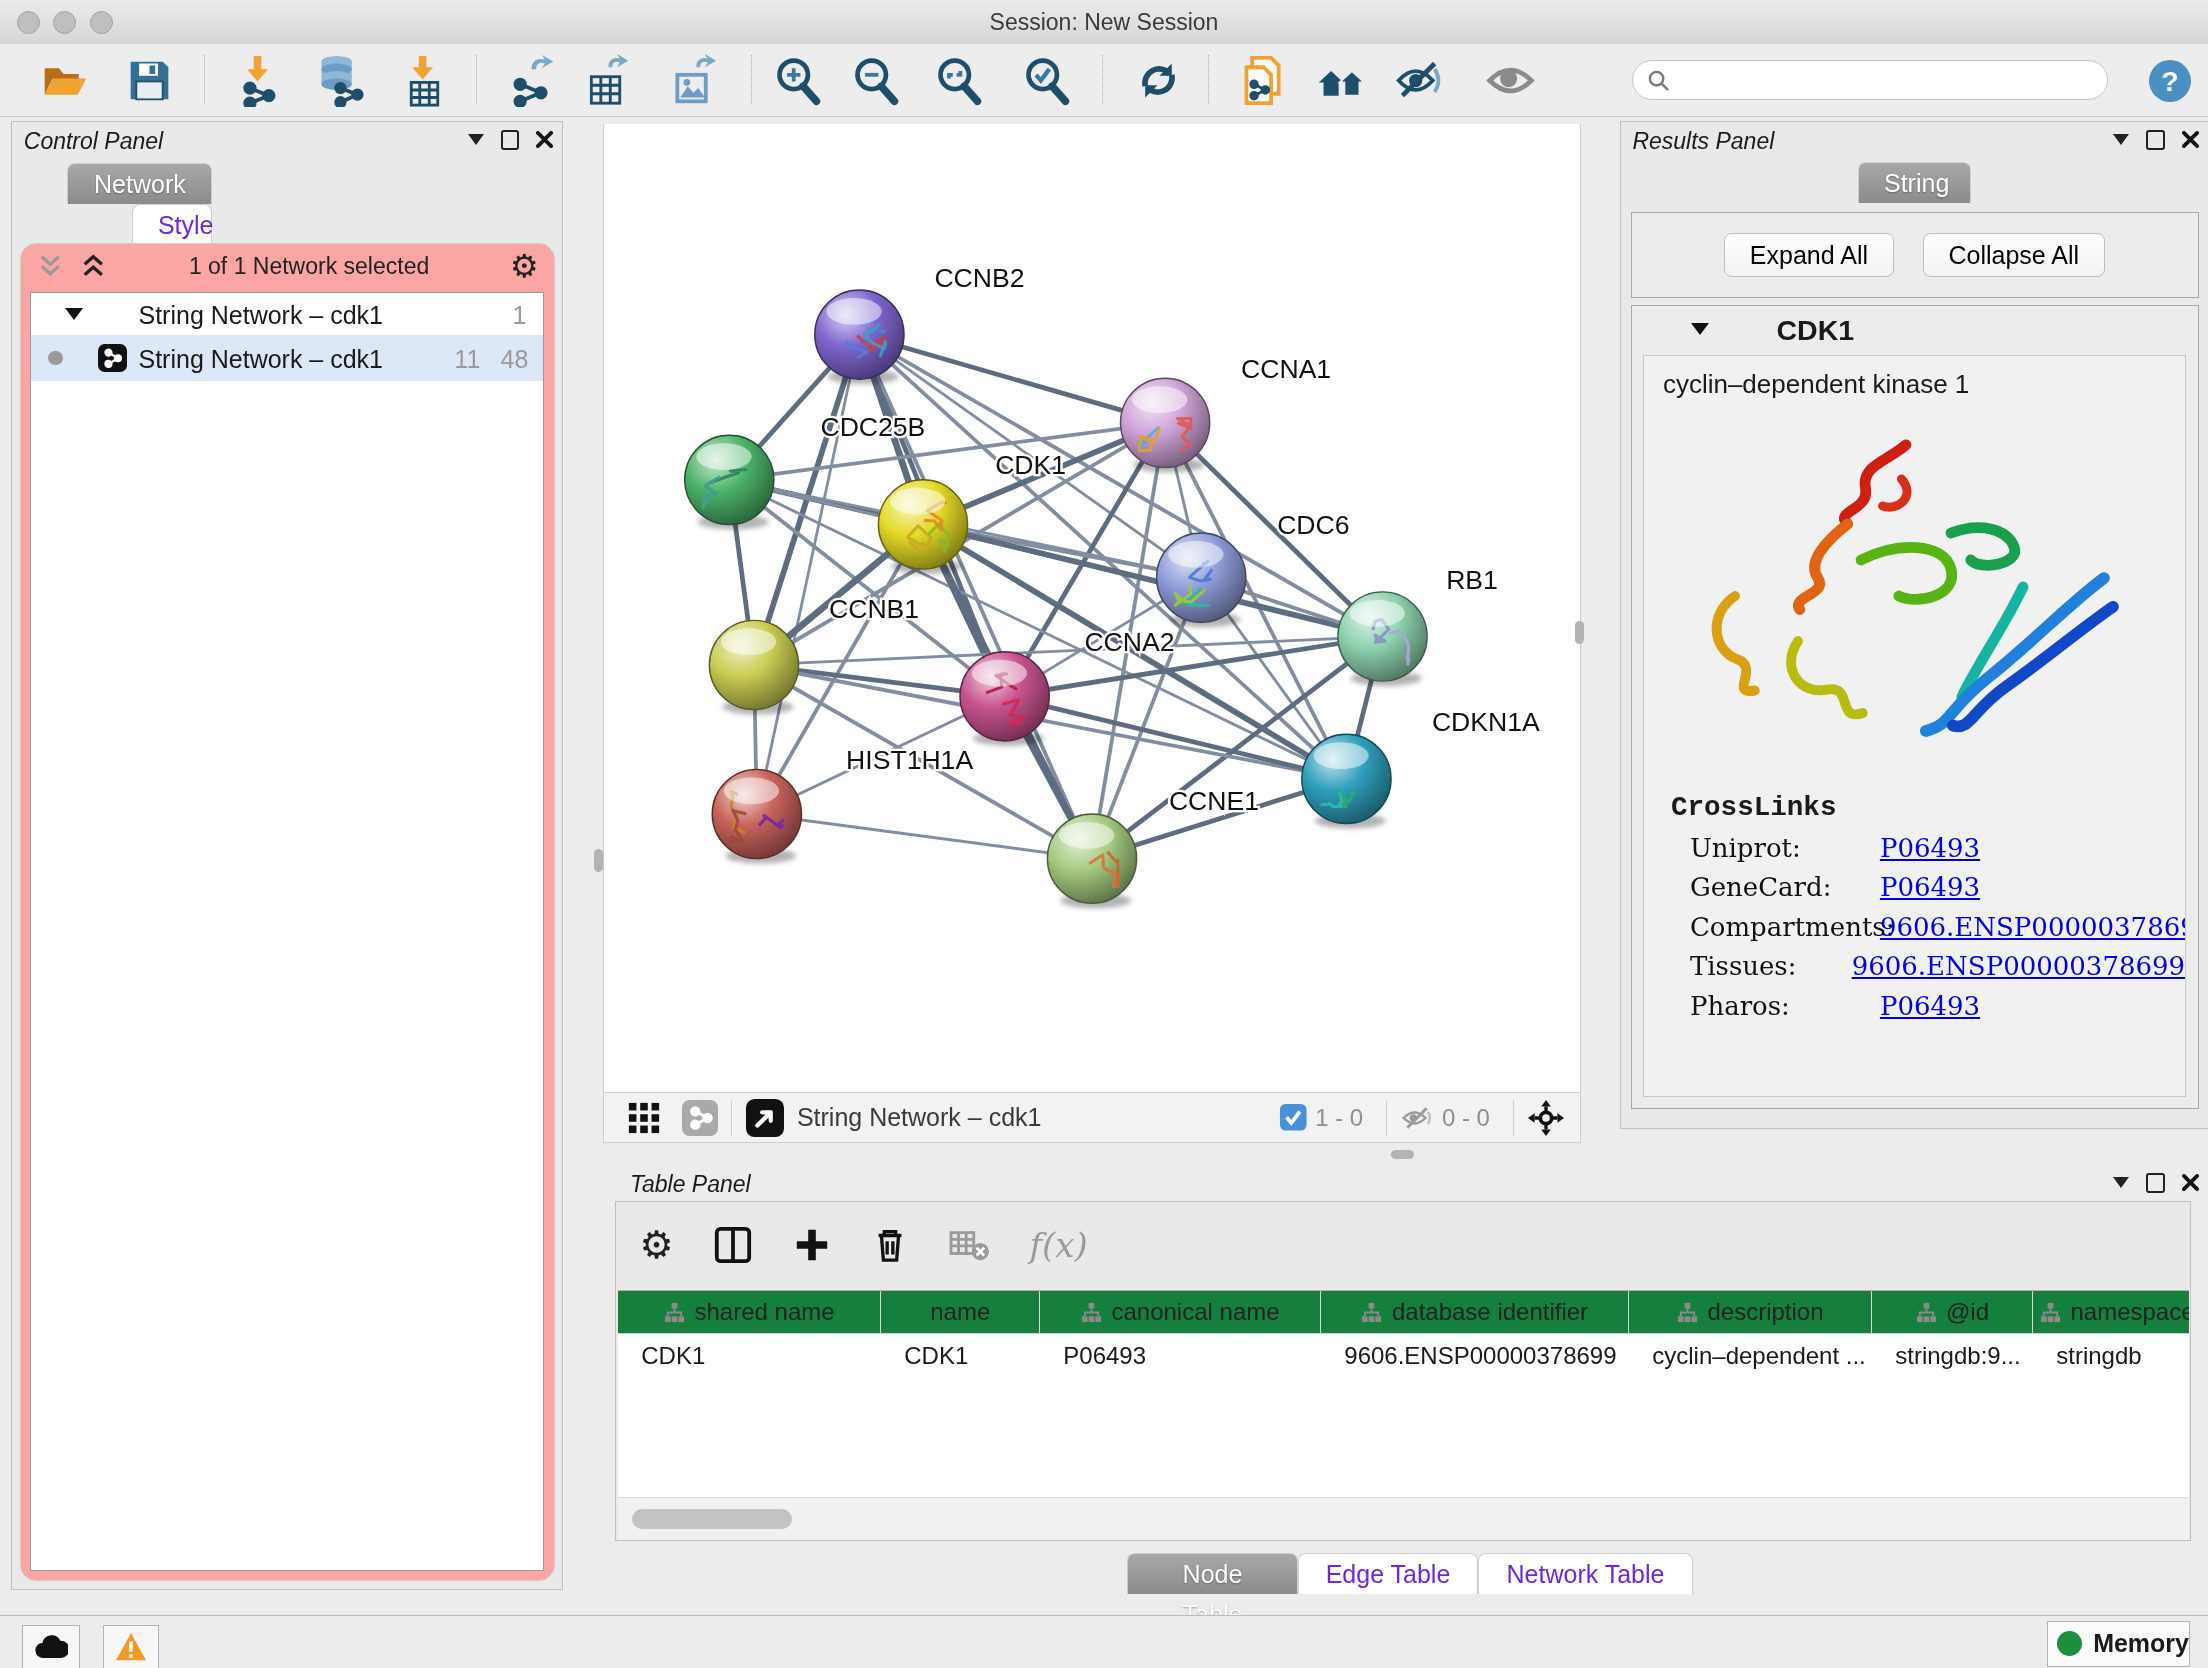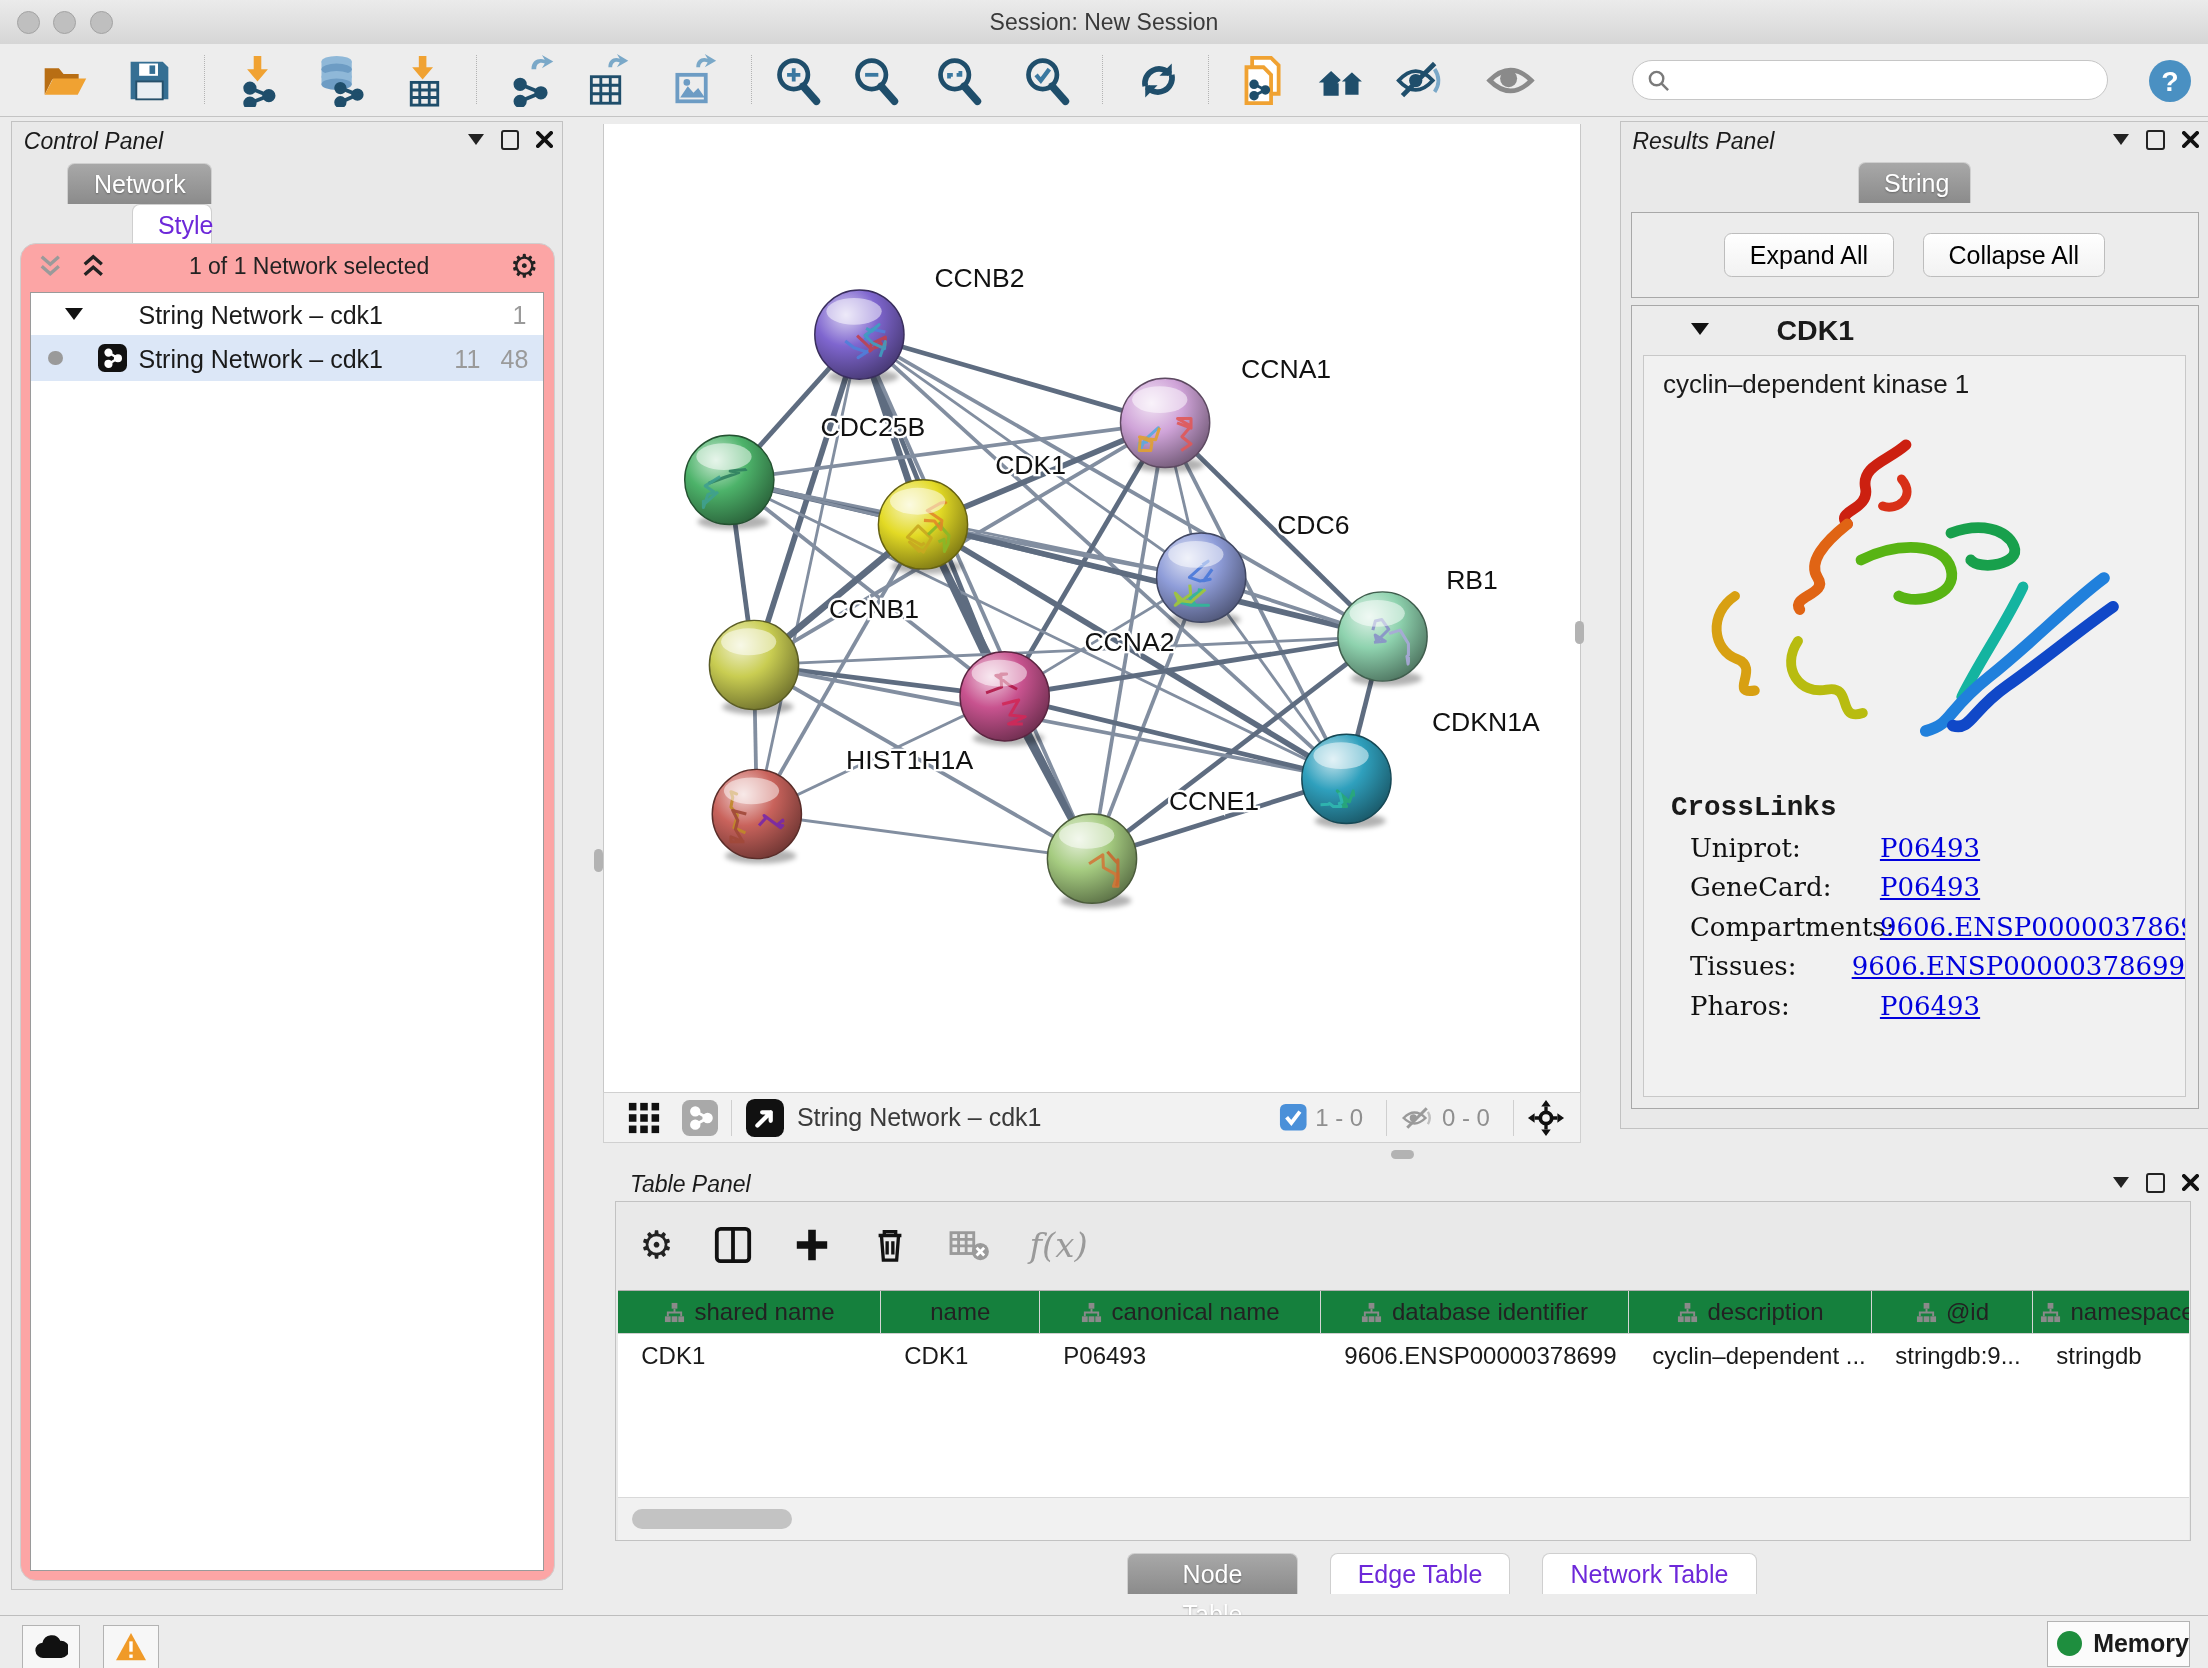--- a/index.html
+++ b/index.html
@@ -91,21 +91,21 @@
   .fx{font-family:"DejaVu Serif","Liberation Serif",serif;font-style:italic;font-size:34px;color:#9a9a9a;}
   .tp-tablewrap{position:absolute;left:1.9px;right:1.9px;top:88px;bottom:42px;background:#fff;border-top:1.9px solid #b0b0b0;overflow:hidden;}
   .thead{display:flex;height:42px;background:#15803d;border-bottom:1.9px solid #cfcfcf;}
   .th{display:flex;align-items:center;justify-content:center;gap:9.5px;font-size:24px;color:#222;
     border-right:1px solid #d5d5d5;box-sizing:border-box;overflow:hidden;white-space:nowrap;flex:none;}
   .trowdata{display:flex;height:43px;}
   .td{font-size:24px;padding-left:23px;display:flex;align-items:center;box-sizing:border-box;
       overflow:hidden;white-space:nowrap;flex:none;}
   .tp-scroll{position:absolute;left:1.9px;right:1.9px;bottom:0;height:42px;background:#f1f1f1;border-top:1px solid #d9d9d9;}
   .tp-thumb{position:absolute;left:13.3px;top:10.5px;width:160px;height:20px;border-radius:10.5px;background:#c3c3c3;cursor:pointer;}
-  .tp-tabs{position:absolute;left:524px;top:388px;gap:32px;}
+  .tp-tabs{position:absolute;left:524px;top:388px;}
   
   #statusbar{position:absolute;left:0;top:1615px;width:2208px;height:53px;background:#ececec;border-top:1px solid #bdbdbd;}
   .sb-btn{position:absolute;top:8.6px;width:56px;height:43px;background:#f7f7f7;border:1px solid #b3b3b3;
     display:flex;align-items:center;justify-content:center;cursor:pointer;}
   #memory-btn{position:absolute;right:18px;top:4.8px;width:141px;height:44px;background:#fbfbfb;border:1px solid #b3b3b3;
     display:flex;align-items:center;justify-content:flex-end;gap:11.4px;font-size:25px;cursor:pointer;font-weight:bold;}
   .memdot{width:25px;height:25px;border-radius:50%;background:#1e8e3e;}
   svg{display:block;}
 </style>
 </head>

